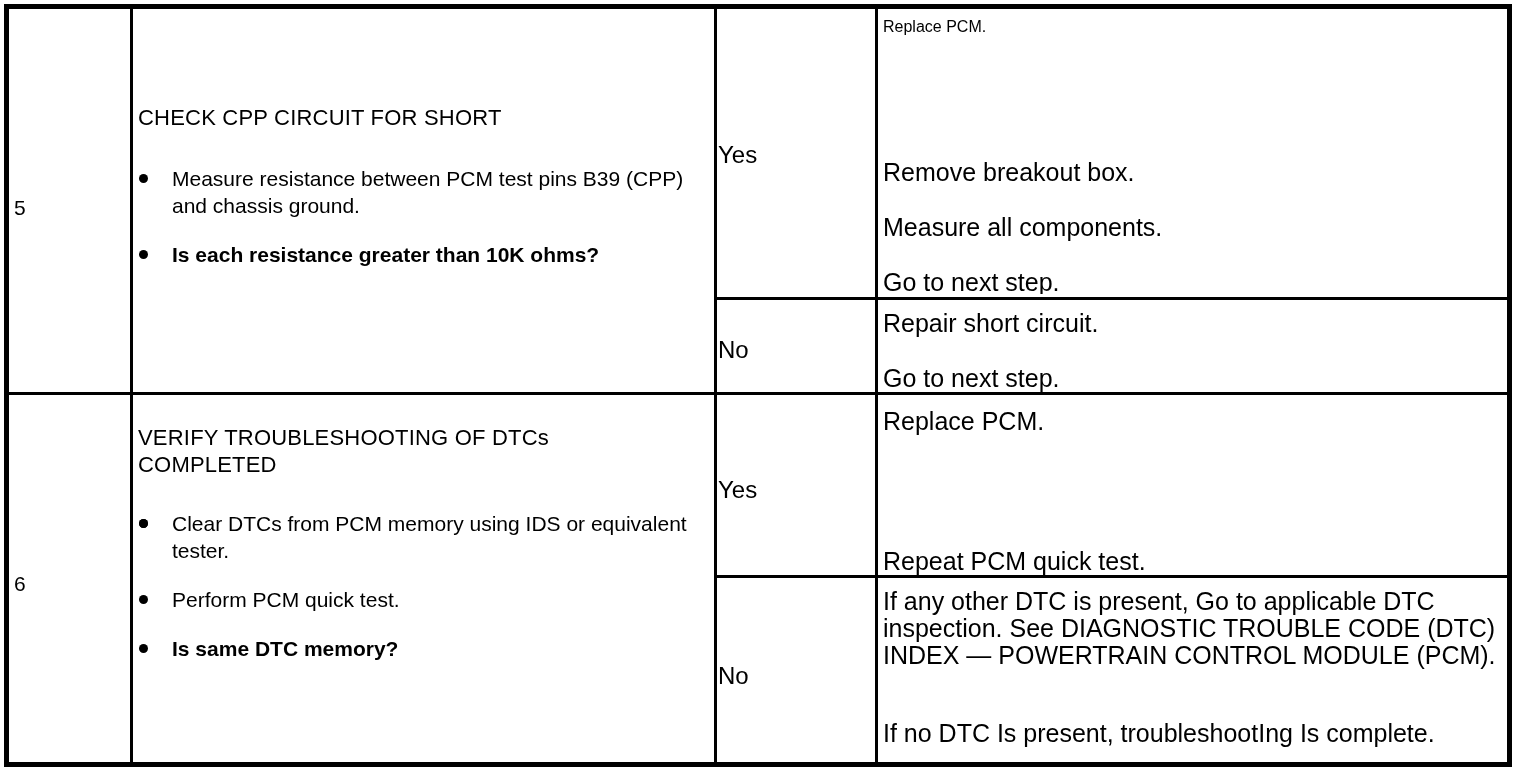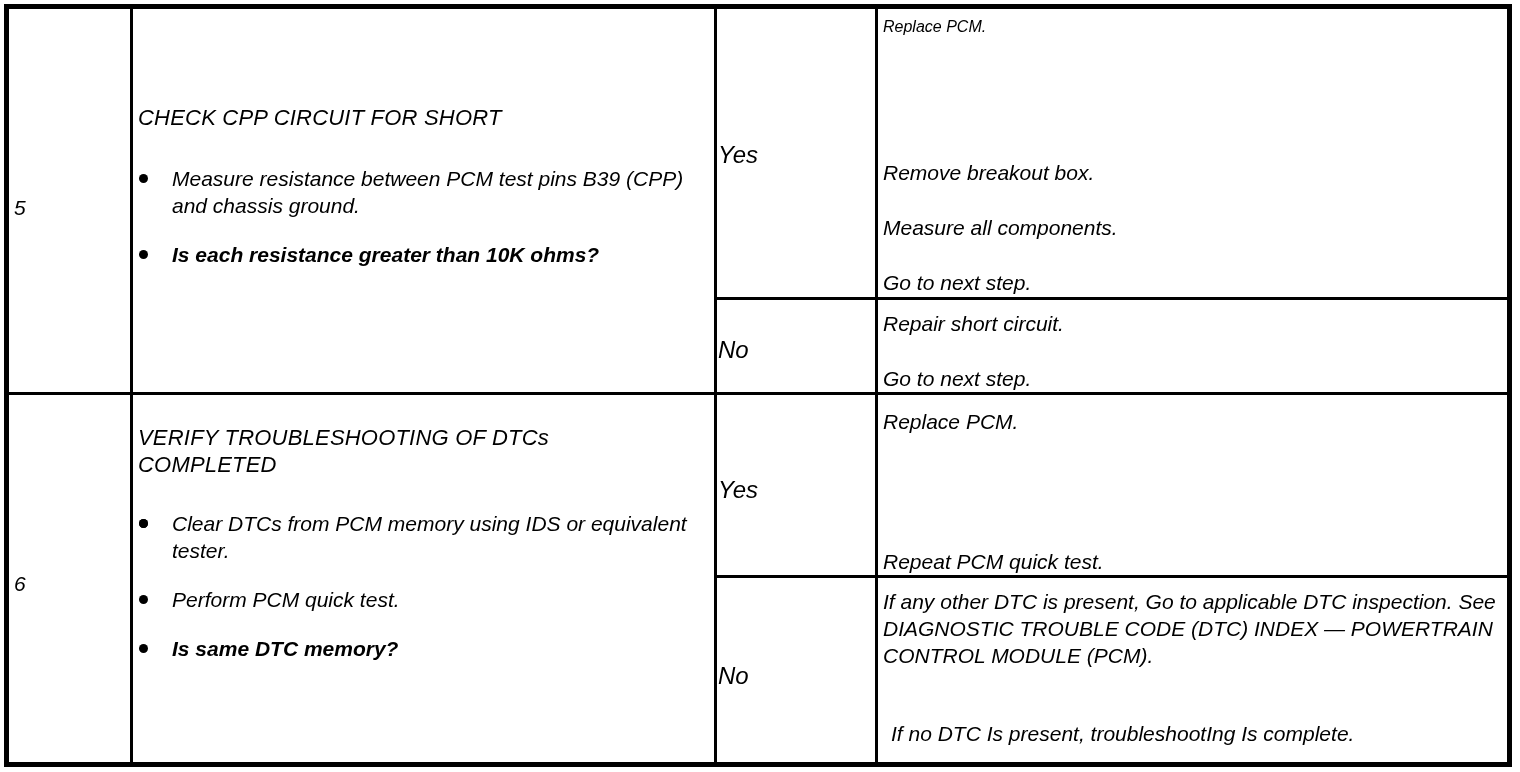--- a/index.html
+++ b/index.html
@@ -42,21 +42,20 @@
   .v-action{ left: 871px; }
 
   
   .hrule { position: absolute; background: #000000; height: 3px; }
 
   
   .cell {
     position: absolute;
     box-sizing: border-box;
     overflow: hidden;
-    font-style: italic;
   }
 
   .step-num {
     font-size: 21px;
     line-height: 24px;
     letter-spacing: 0px;
   }
 
   .instr-title {
     font-size: 22px;
@@ -87,21 +86,21 @@
     border-radius: 50%;
   }
   ul.bullets li.bold { font-weight: bold; }
 
   .yesno-label {
     font-size: 24px;
     line-height: 25px;
   }
 
   .action-line {
-    font-size: 21px;
+    font-size: 25px;
     line-height: 27px;
   }
 
   .action-block { position: absolute; }
 </style>
 </head>
 <body>
 
 <div class="sheet">
 
@@ -179,16 +178,16 @@
 
   <div class="cell" style="left:879px; top:391px; width:620px; height:180px;">
     <div class="action-block action-line" style="left:0px; top:13px;">Replace PCM.</div>
     <div class="action-block action-line" style="left:0px; top:153px;">Repeat PCM quick test.</div>
   </div>
 
   <div class="cell yesno-label" style="left:714px; top:659px; width:150px;">No</div>
 
   <div class="cell" style="left:879px; top:574px; width:624px; height:208px;">
     <div class="action-block action-line" style="left:0px; top:10px; width:618px;">If any other DTC is present, Go to applicable DTC inspection. See DIAGNOSTIC TROUBLE CODE (DTC) INDEX — POWERTRAIN CONTROL MODULE (PCM).</div>
-    <div class="action-block action-line" style="left:8px; top:142px; width:618px;">If no DTC Is present, troubleshootIng Is complete.</div>
+    <div class="action-block action-line" style="left:0px; top:142px; width:618px;">If no DTC Is present, troubleshootIng Is complete.</div>
   </div>
 
 </div>
 
 </body></html>

